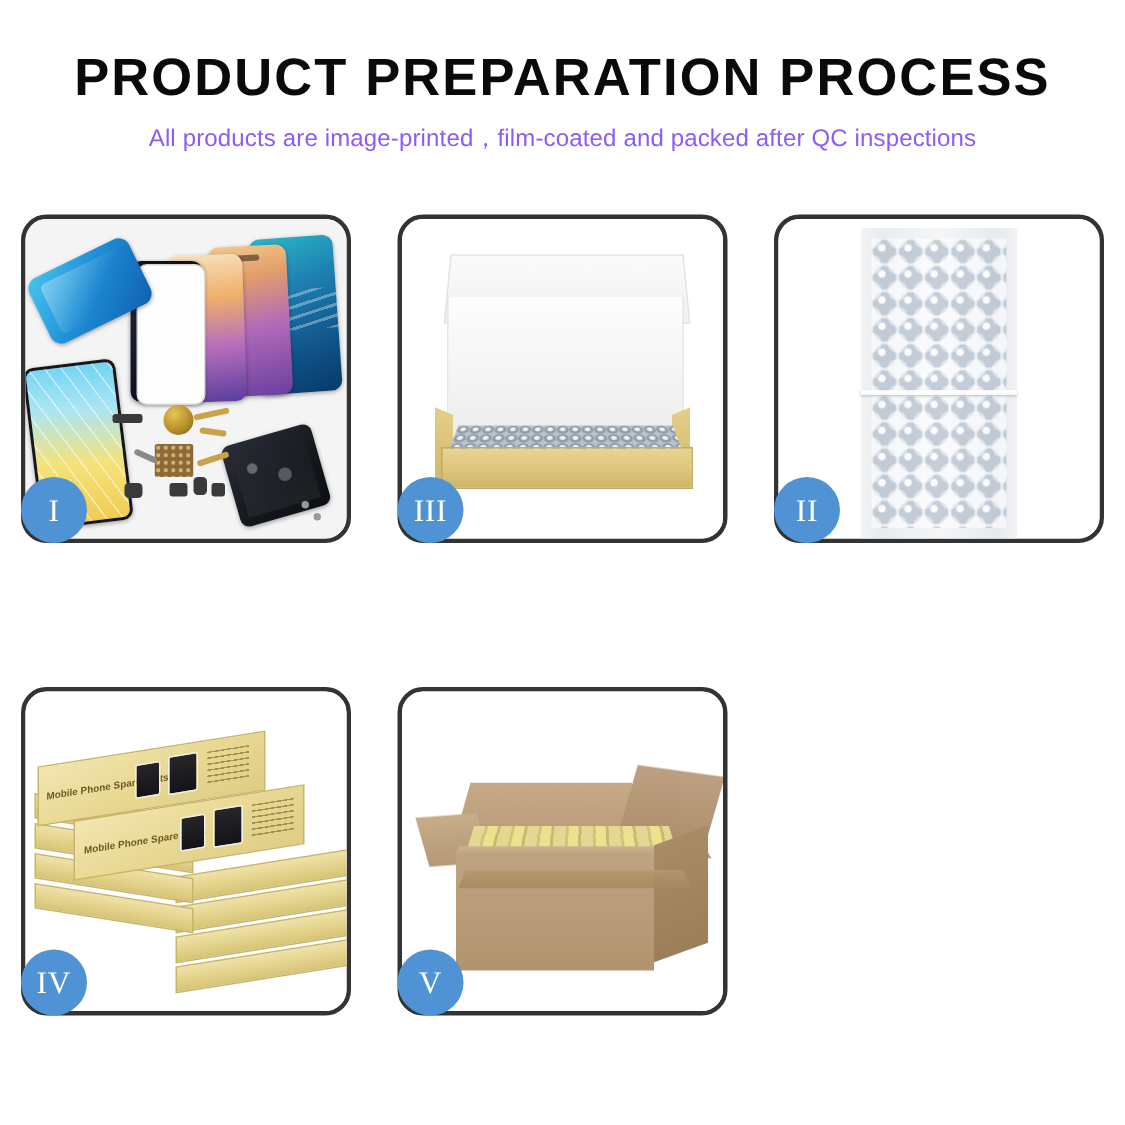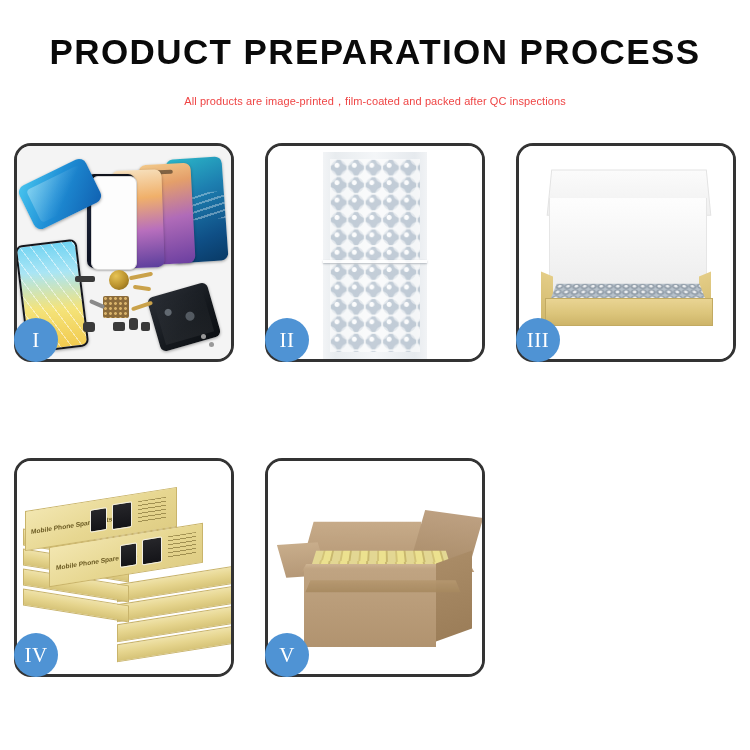--- a/index.html
+++ b/index.html
@@ -24,25 +24,25 @@
   .title {
     font-family: "Liberation Sans", sans-serif;
     font-size: 35px;
     font-weight: bold;
     letter-spacing: 1.4px;
     color: #0a0a0a;
     line-height: 1.05;
     white-space: nowrap;
   }
   .subtitle {
-    margin-top: 23px;
+    margin-top: 11px;
     font-family: "Liberation Sans", sans-serif;
-    font-size: 11px;
+    font-size: 16px;
     font-weight: normal;
-    color: #ef4444;
+    color: #8b5cf6;
     letter-spacing: 0.1px;
     white-space: nowrap;
   }
 
   
   .grid {
     position: absolute;
     left: 14px;
     top: 143px;
     width: 722px;
@@ -408,40 +408,40 @@
       <div class="flex-cable" style="left:116px; top:140px; width:18px; transform:rotate(8deg);"></div>
       <div class="flex-cable" style="left:72px; top:156px; width:16px; transform:rotate(24deg); background:#8a8a8a;"></div>
       <div class="flex-cable" style="left:114px; top:158px; width:22px; transform:rotate(-18deg);"></div>
       <div class="part" style="left:184px; top:188px; width:5px; height:5px; border-radius:50%; background:#999;"></div>
       <div class="part" style="left:192px; top:196px; width:5px; height:5px; border-radius:50%; background:#999;"></div>
     </div>
     <div class="badge">I</div>
   </div>
 
   <div class="panel">
-    <div class="panel-inner p2">
-      <div class="wrap-sheet">
-        <div class="bubbles"></div>
-        <div class="bubbles2"></div>
-        <div class="wrap-seam"></div>
-      </div>
-    </div>
-    <div class="badge">II</div>
-  </div>
-
-  <div class="panel">
     <div class="panel-inner p3">
       <div class="b3-lid-back"></div>
       <div class="b3-inner"></div>
       <div class="b3-left-wall"></div>
       <div class="b3-right-wall"></div>
       <div class="b3-bubble-strip"></div>
       <div class="b3-front"></div>
     </div>
     <div class="badge">III</div>
+  </div>
+
+  <div class="panel">
+    <div class="panel-inner p2">
+      <div class="wrap-sheet">
+        <div class="bubbles"></div>
+        <div class="bubbles2"></div>
+        <div class="wrap-seam"></div>
+      </div>
+    </div>
+    <div class="badge">II</div>
   </div>
 
   <div class="panel">
     <div class="panel-inner p4">
       <div class="stack">
 
         <div class="sbox" style="left:96px; top:96px; width:116px; height:16px; transform:skewY(-9deg);"></div>
         <div class="sbox" style="left:96px; top:116px; width:116px; height:16px; transform:skewY(-9deg);"></div>
         <div class="sbox" style="left:96px; top:136px; width:116px; height:16px; transform:skewY(-9deg);"></div>
         <div class="sbox" style="left:96px; top:156px; width:116px; height:16px; transform:skewY(-9deg);"></div>

